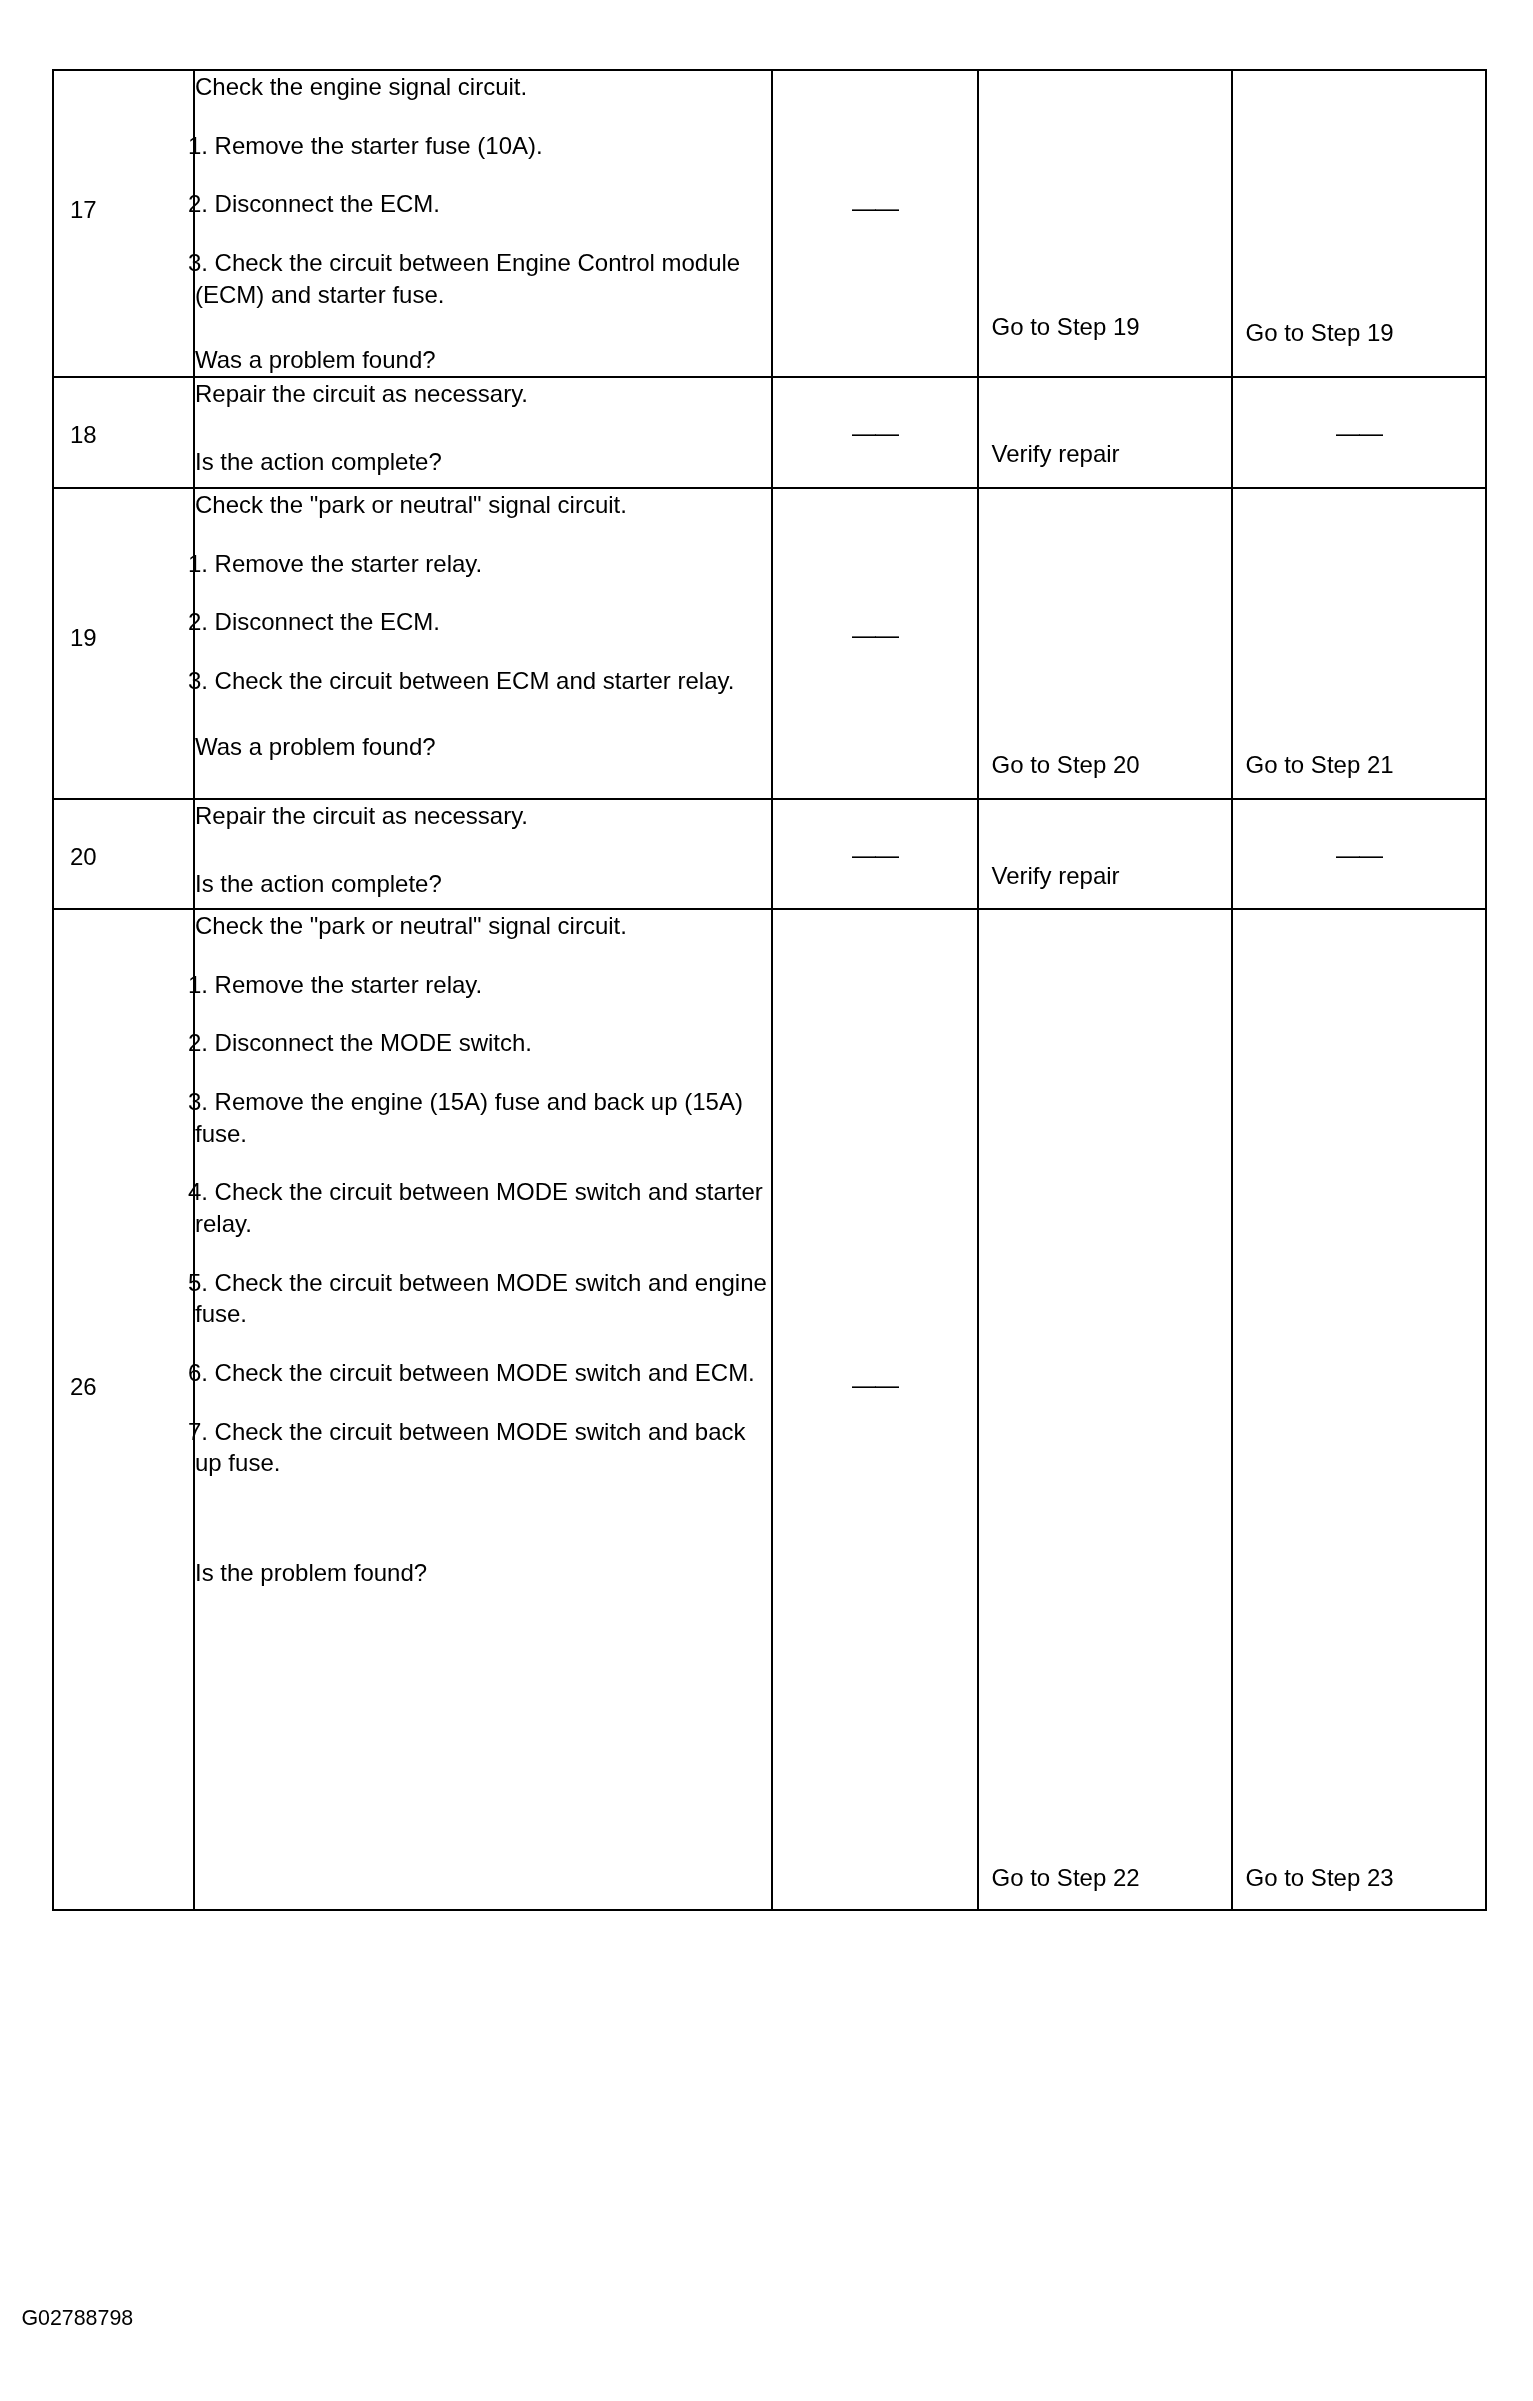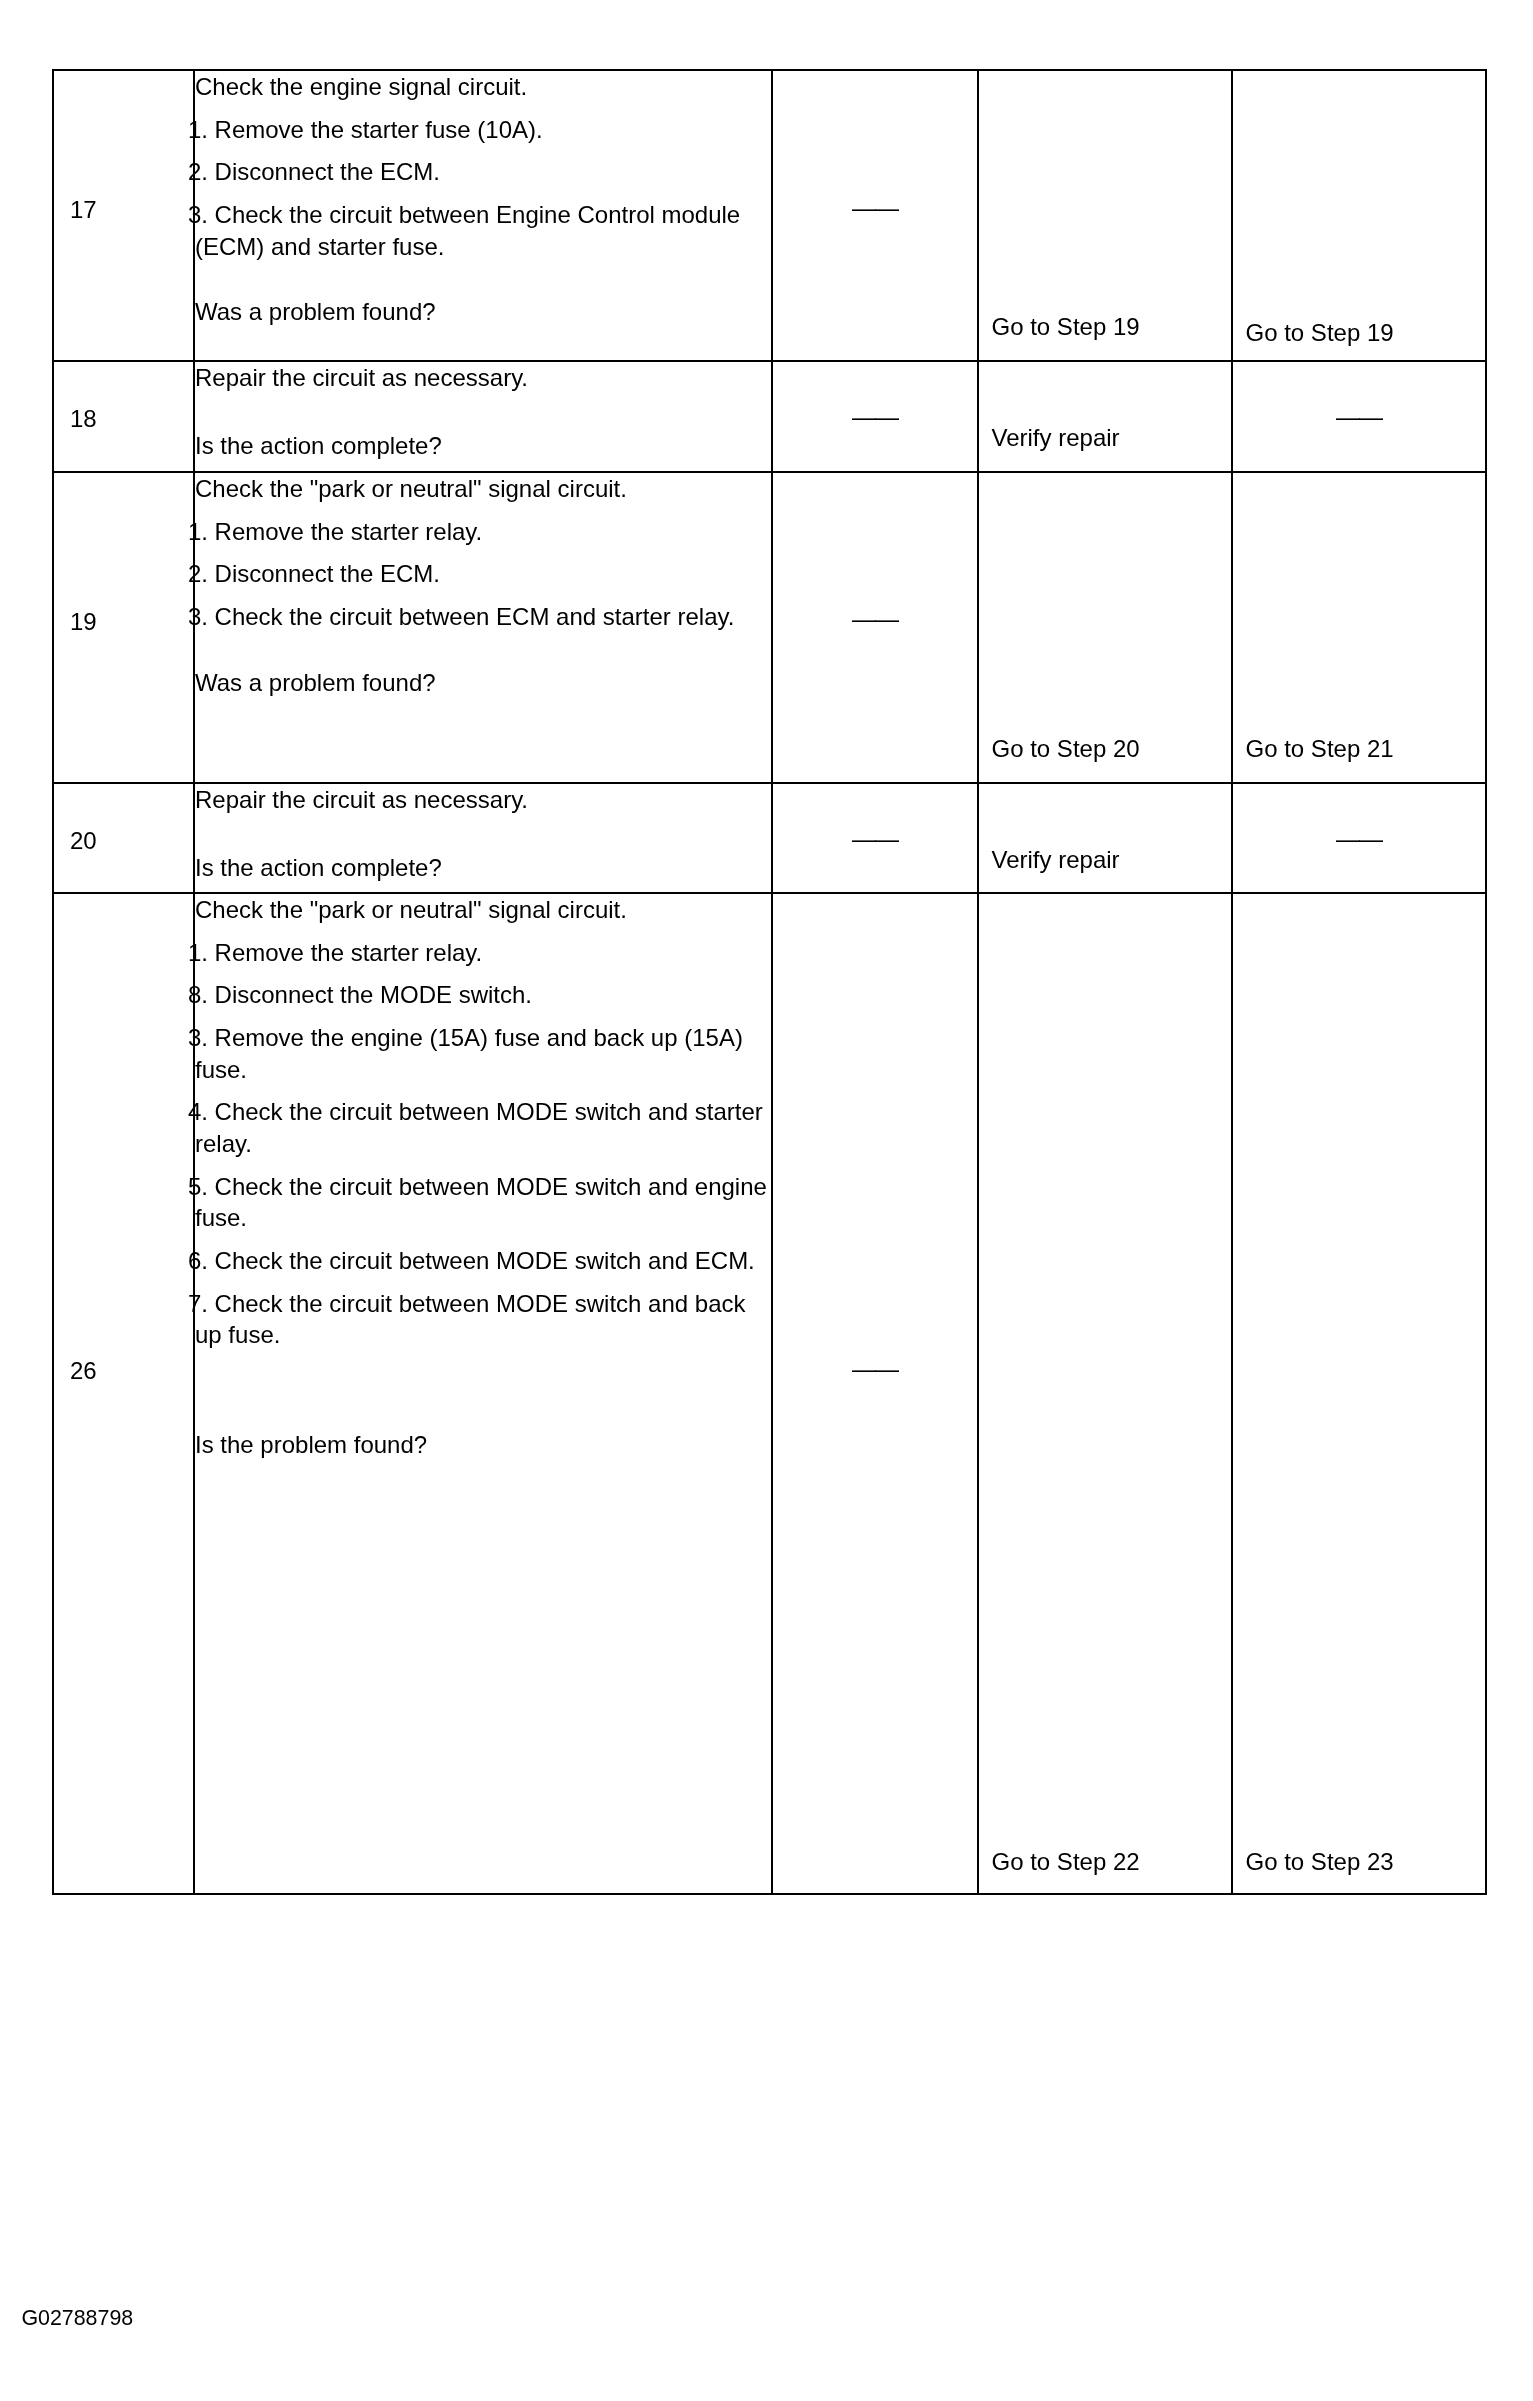--- a/index.html
+++ b/index.html
@@ -58,21 +58,21 @@
   }
   .action-cell .lead {
     margin: 0 0 0 0;
   }
   .action-cell ol.substeps {
     list-style: none;
     margin: 0;
     padding: 0;
   }
   .action-cell ol.substeps li {
-    margin-top: 11px;
+    margin-top: 27px;
     text-indent: -7.1px;
   }
   .action-cell .question {
     margin-top: 25px;
   }
   .value-cell {
     position: relative;
   }
   .dash {
     position: absolute;
@@ -209,21 +209,21 @@
       </tr>
 
       <tr style="height:1001px;">
         <td class="step-cell">
           <span class="step-num" style="top:463px;">26</span>
         </td>
         <td class="action-cell">
           <div class="lead">Check the "park or neutral" signal circuit.</div>
           <ol class="substeps">
             <li>1. Remove the starter relay.</li>
-            <li>8. Disconnect the MODE switch.</li>
+            <li>2. Disconnect the MODE switch.</li>
             <li>3. Remove the engine (15A) fuse and back up (15A) fuse.</li>
             <li>4. Check the circuit between MODE switch and starter relay.</li>
             <li>5. Check the circuit between MODE switch and engine fuse.</li>
             <li>6. Check the circuit between MODE switch and ECM.</li>
             <li>7. Check the circuit between MODE switch and back up fuse.</li>
           </ol>
           <div class="question" style="margin-top:78px;">Is the problem found?</div>
         </td>
         <td class="value-cell">
           <span class="dash" style="top:461px;">——</span>

